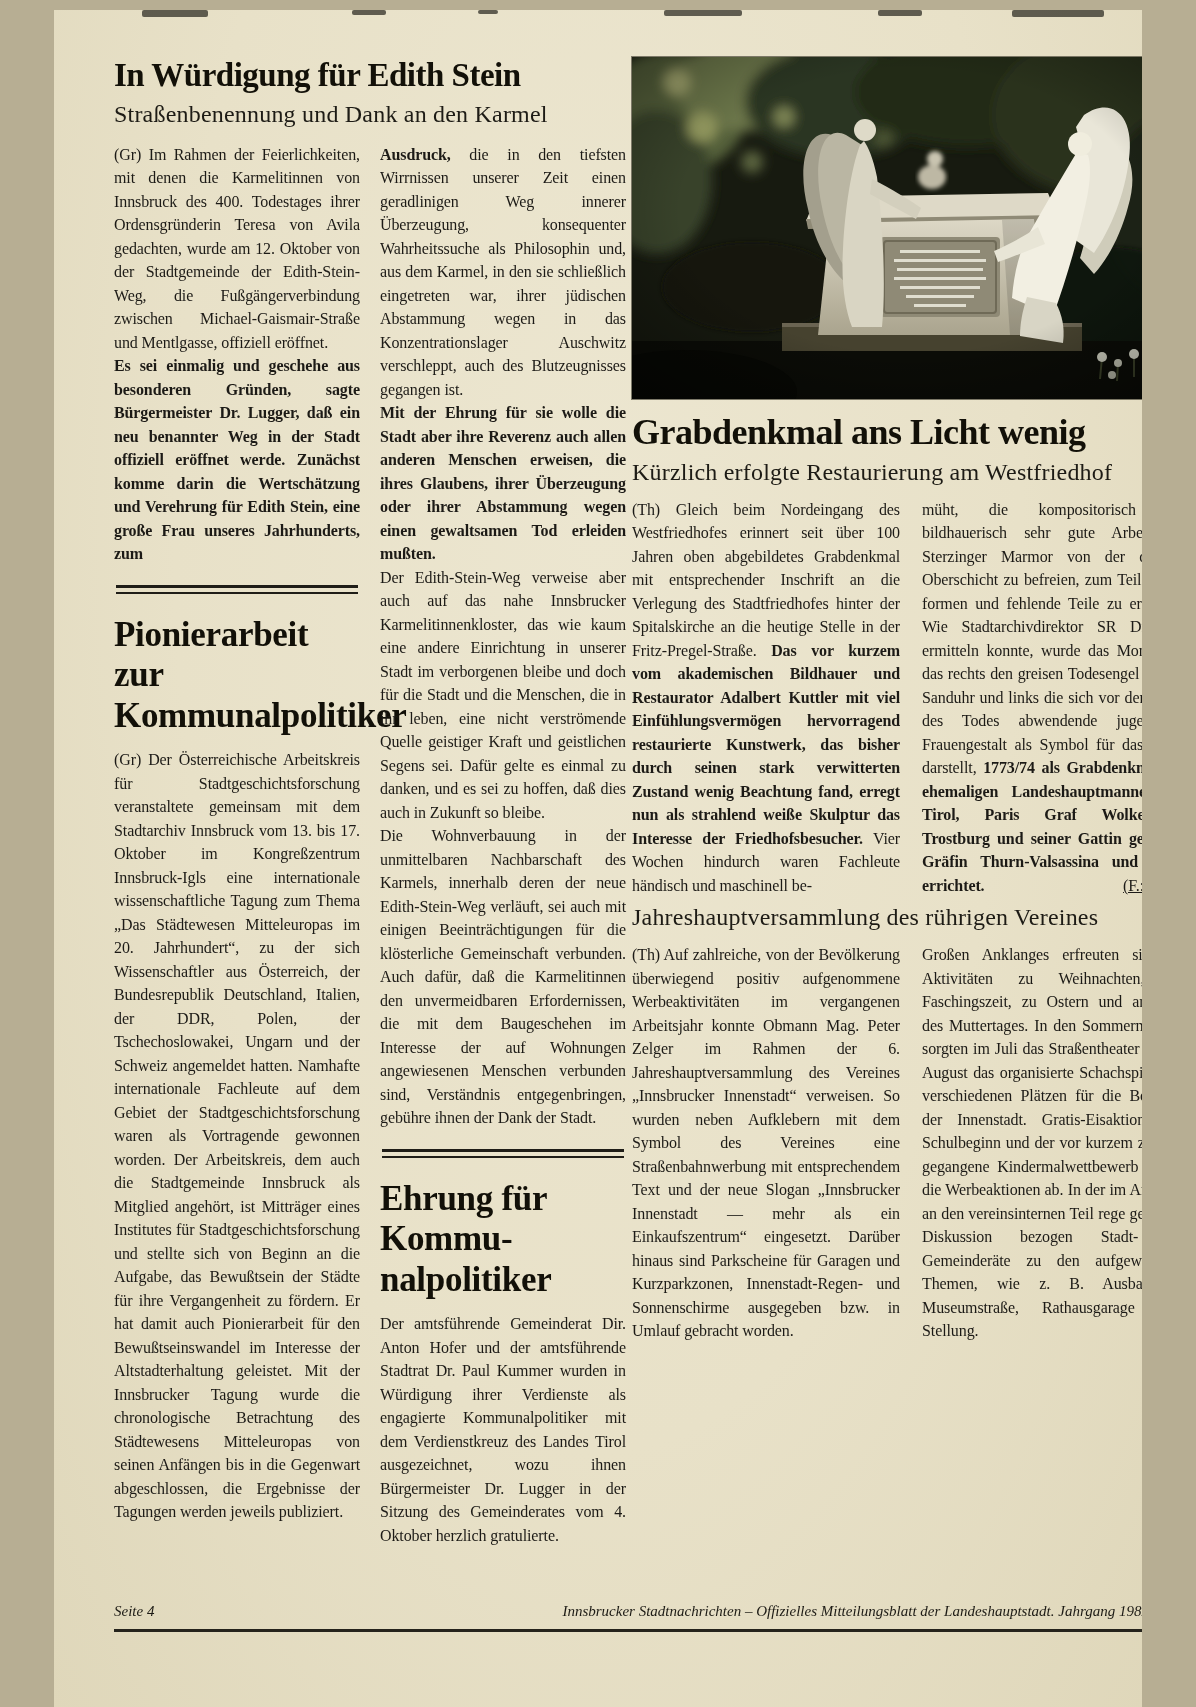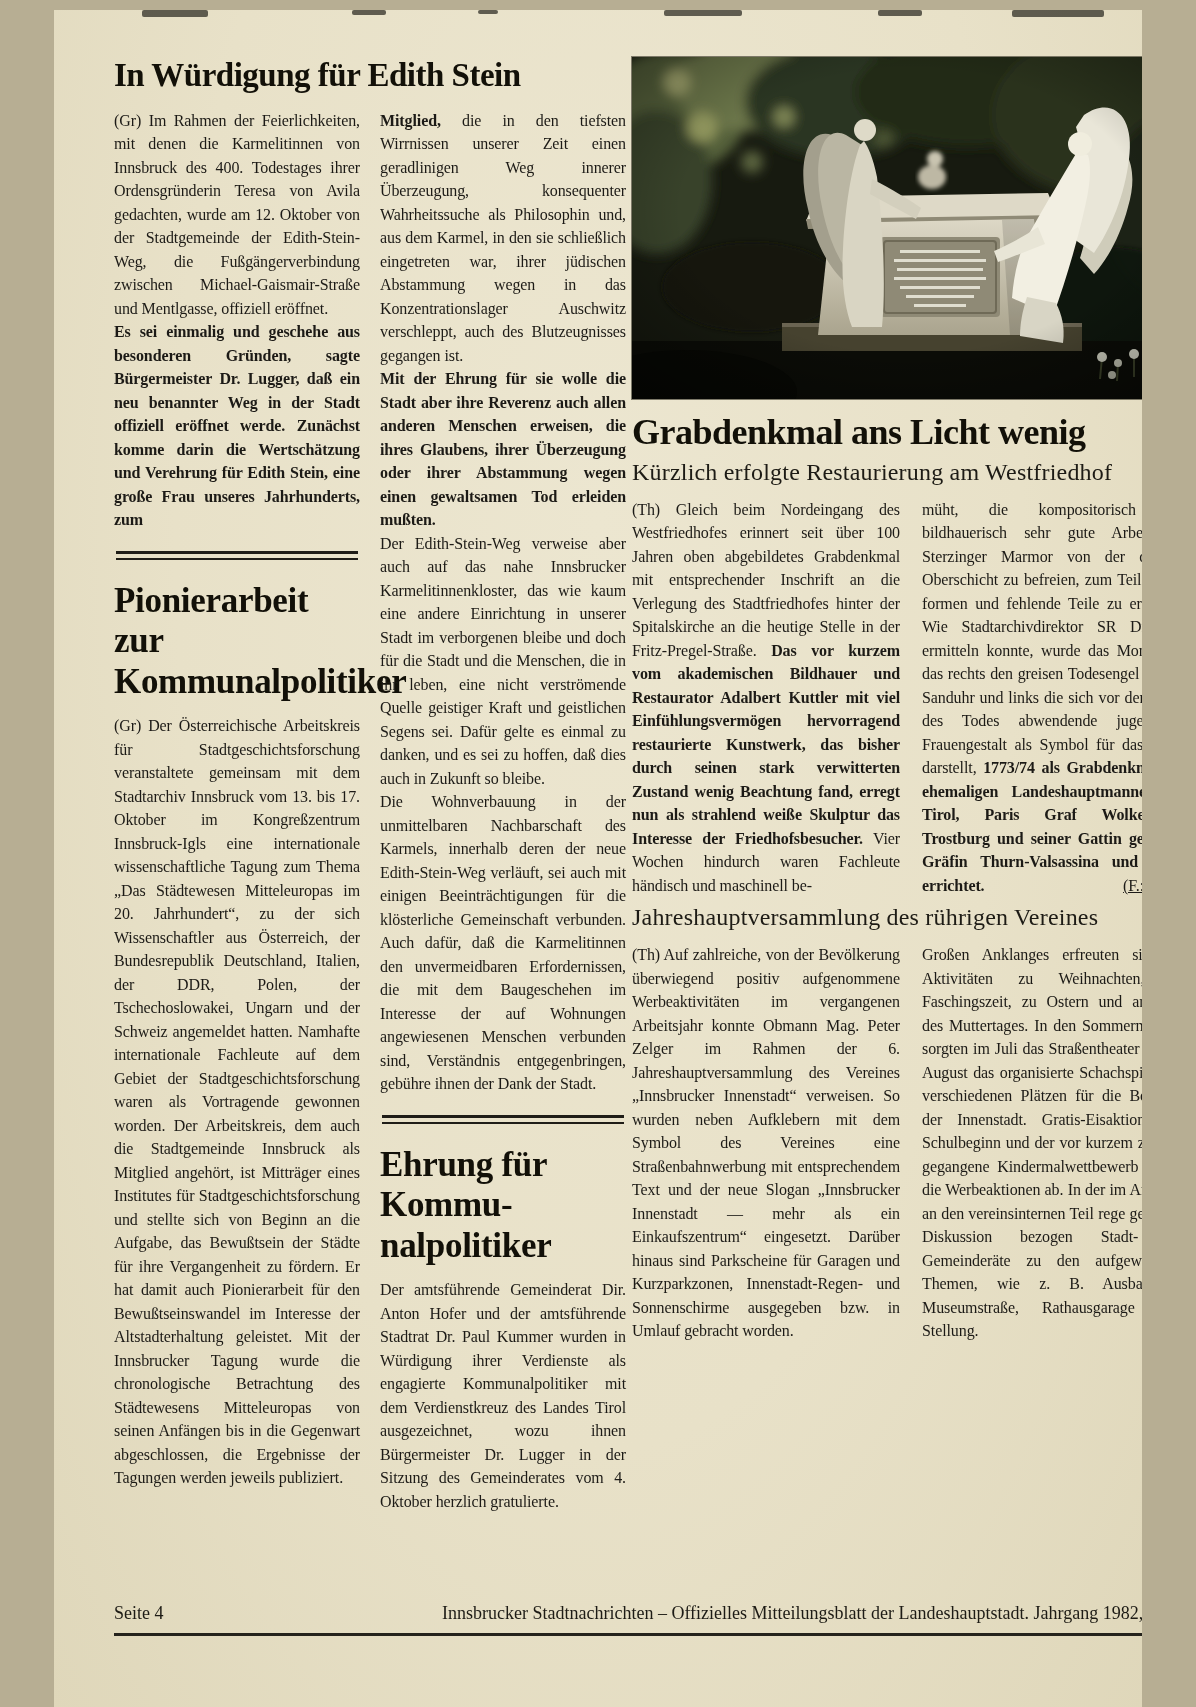--- a/index.html
+++ b/index.html
@@ -59,56 +59,57 @@
   }
   .gap-top-14{margin-top:14px;}
   .gap-top-26{margin-top:27px;}
 
   .credit{float:right;font-weight:normal;text-decoration:underline;}
 
   .footer{
     position:absolute;left:60px;top:1593px;width:1078px;
     border-bottom:3px solid #25231c;
     padding-bottom:9px;
-    font-size:18px;color:#1d1b15;
-    display:flex;justify-content:space-between;align-items:baseline;
+    font-size:15px;color:#1d1b15;
+    display:flex;justify-content:space-between;align-items:baseline;font-style:italic;
   }
 </style>
 </head>
 <body>
 
 <div class="page">
 
   <div class="smudge" style="left:88px;top:0;width:66px;height:7px;"></div>
   <div class="smudge" style="left:298px;top:0;width:34px;height:5px;"></div>
   <div class="smudge" style="left:424px;top:0;width:20px;height:4px;"></div>
   <div class="smudge" style="left:610px;top:0;width:78px;height:6px;"></div>
   <div class="smudge" style="left:824px;top:0;width:44px;height:6px;"></div>
   <div class="smudge" style="left:958px;top:0;width:92px;height:7px;"></div>
   <div class="smudge" style="left:1128px;top:0;width:52px;height:12px;opacity:.5;"></div>
 
   <div class="zone-left">
     <h1 class="headline left">In Würdigung für Edith Stein</h1>
+    <div class="subhead">Straßenbenennung und Dank an den Karmel</div>
 
     <div class="cols">
       <div class="col">
         <p class="body-text">(Gr) Im Rahmen der Feierlichkeiten, mit denen die Karmelitinnen von Innsbruck des 400. Todestages ihrer Ordensgründerin Teresa von Avila gedachten, wurde am 12. Oktober von der Stadtgemeinde der Edith-Stein-Weg, die Fußgängerverbindung zwischen Michael-Gaismair-Straße und Mentlgasse, offiziell eröffnet.</p>
         <p class="body-text bold">Es sei einmalig und geschehe aus besonderen Gründen, sagte Bürgermeister Dr. Lugger, daß ein neu benannter Weg in der Stadt offiziell eröffnet werde. Zunächst komme darin die Wertschätzung und Verehrung für Edith Stein, eine große Frau unseres Jahrhunderts, zum</p>
 
         <div class="double-rule"></div>
 
         <h2 class="section-title">
           <span>Pionierarbeit zur</span><br>
           <span>Kommunalpolitiker</span>
         </h2>
         <p class="body-text">(Gr) Der Österreichische Arbeitskreis für Stadtgeschichtsforschung veranstaltete gemeinsam mit dem Stadtarchiv Innsbruck vom 13. bis 17. Oktober im Kongreßzentrum Innsbruck-Igls eine internationale wissenschaftliche Tagung zum Thema „Das Städtewesen Mitteleuropas im 20. Jahrhundert“, zu der sich Wissenschaftler aus Österreich, der Bundesrepublik Deutschland, Italien, der DDR, Polen, der Tschechoslowakei, Ungarn und der Schweiz angemeldet hatten. Namhafte internationale Fachleute auf dem Gebiet der Stadtgeschichtsforschung waren als Vortragende gewonnen worden. Der Arbeitskreis, dem auch die Stadtgemeinde Innsbruck als Mitglied angehört, ist Mitträger eines Institutes für Stadtgeschichtsforschung und stellte sich von Beginn an die Aufgabe, das Bewußtsein der Städte für ihre Vergangenheit zu fördern. Er hat damit auch Pionierarbeit für den Bewußtseinswandel im Interesse der Altstadterhaltung geleistet. Mit der Innsbrucker Tagung wurde die chronologische Betrachtung des Städtewesens Mitteleuropas von seinen Anfängen bis in die Gegenwart abgeschlossen, die Ergebnisse der Tagungen werden jeweils publiziert.</p>
       </div>
 
       <div class="col">
-        <p class="body-text"><strong>Mitglied,</strong><span> die in den tiefsten Wirrnissen unserer Zeit einen geradlinigen Weg innerer Überzeugung, konsequenter Wahrheitssuche als Philosophin und, aus dem Karmel, in den sie schließlich eingetreten war, ihrer jüdischen Abstammung wegen in das Konzentrationslager Auschwitz verschleppt, auch des Blutzeugnisses gegangen ist.</span></p>
+        <p class="body-text"><strong>Ausdruck,</strong><span> die in den tiefsten Wirrnissen unserer Zeit einen geradlinigen Weg innerer Überzeugung, konsequenter Wahrheitssuche als Philosophin und, aus dem Karmel, in den sie schließlich eingetreten war, ihrer jüdischen Abstammung wegen in das Konzentrationslager Auschwitz verschleppt, auch des Blutzeugnisses gegangen ist.</span></p>
         <p class="body-text bold">Mit der Ehrung für sie wolle die Stadt aber ihre Reverenz auch allen anderen Menschen erweisen, die ihres Glaubens, ihrer Überzeugung oder ihrer Abstammung wegen einen gewaltsamen Tod erleiden mußten.</p>
         <p class="body-text">Der Edith-Stein-Weg verweise aber auch auf das nahe Innsbrucker Karmelitinnenkloster, das wie kaum eine andere Einrichtung in unserer Stadt im verborgenen bleibe und doch für die Stadt und die Menschen, die in ihr leben, eine nicht verströmende Quelle geistiger Kraft und geistlichen Segens sei. Dafür gelte es einmal zu danken, und es sei zu hoffen, daß dies auch in Zukunft so bleibe.</p>
         <p class="body-text">Die Wohnverbauung in der unmittelbaren Nachbarschaft des Karmels, innerhalb deren der neue Edith-Stein-Weg verläuft, sei auch mit einigen Beeinträchtigungen für die klösterliche Gemeinschaft verbunden. Auch dafür, daß die Karmelitinnen den unvermeidbaren Erfordernissen, die mit dem Baugeschehen im Interesse der auf Wohnungen angewiesenen Menschen verbunden sind, Verständnis entgegenbringen, gebühre ihnen der Dank der Stadt.</p>
 
         <div class="double-rule"></div>
 
         <h2 class="section-title">
           <span>Ehrung für Kommu-</span><br>
           <span>nalpolitiker</span>
         </h2>

